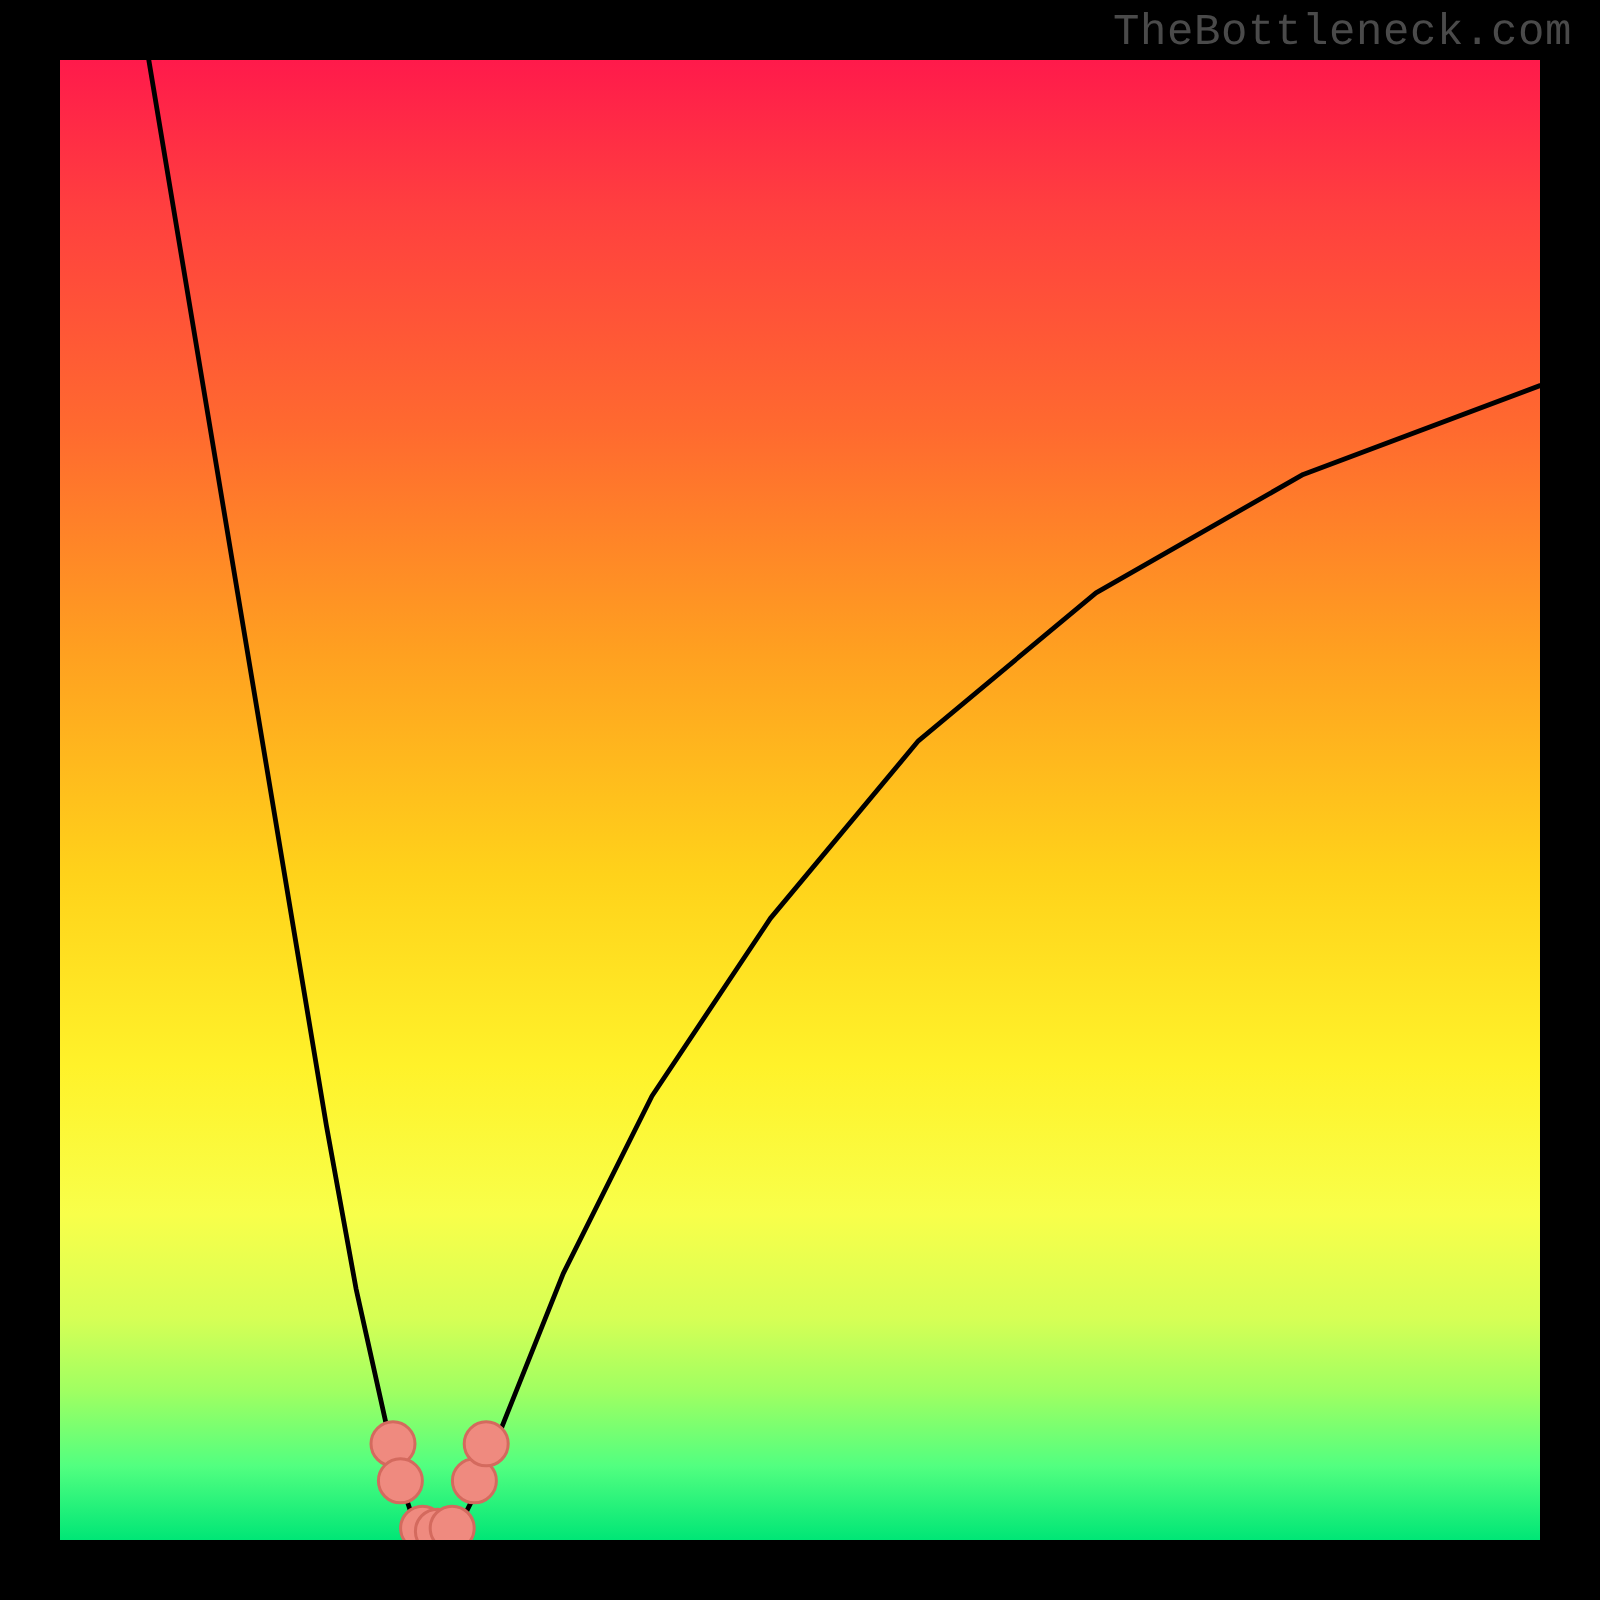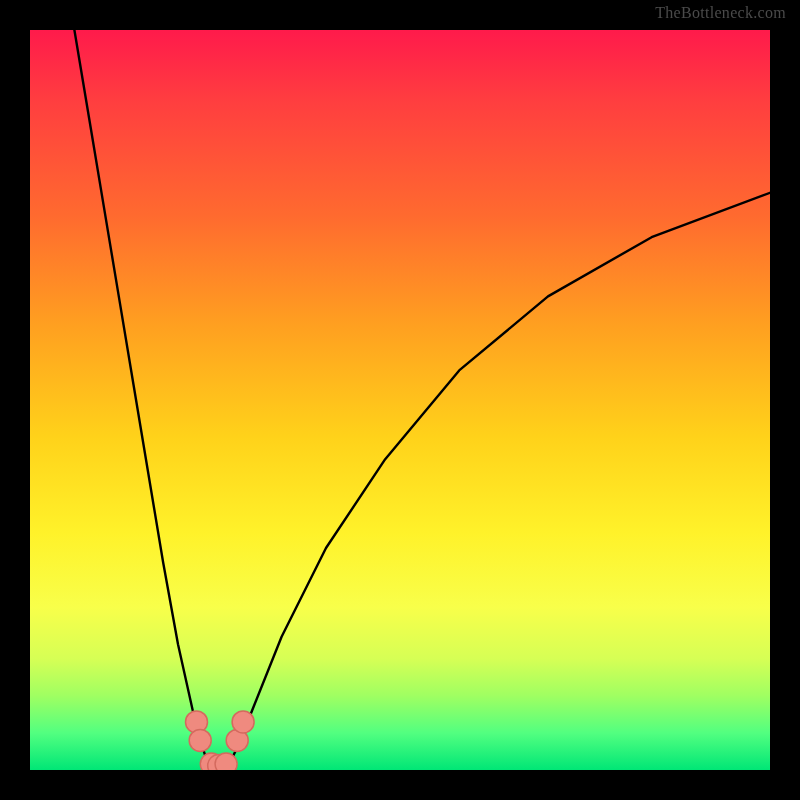--- a/index.html
+++ b/index.html
@@ -35,22 +35,22 @@
       #d6ff55 85%,
       #9fff62 90%,
       #52ff80 95%,
       #00e676 100%
     );
   }
   .watermark {
     position: absolute;
     top: 4px;
     right: 14px;
-    font-family: Liberation Serif, serif;
-    font-size: 16px;
+    font-family: Liberation Mono, monospace;
+    font-size: 22px;
     color: #4a4a4a;
     letter-spacing: 0.3px;
   }
   svg.curve {
     position: absolute;
     top: 0;
     left: 0;
     width: 740px;
     height: 740px;
   }

